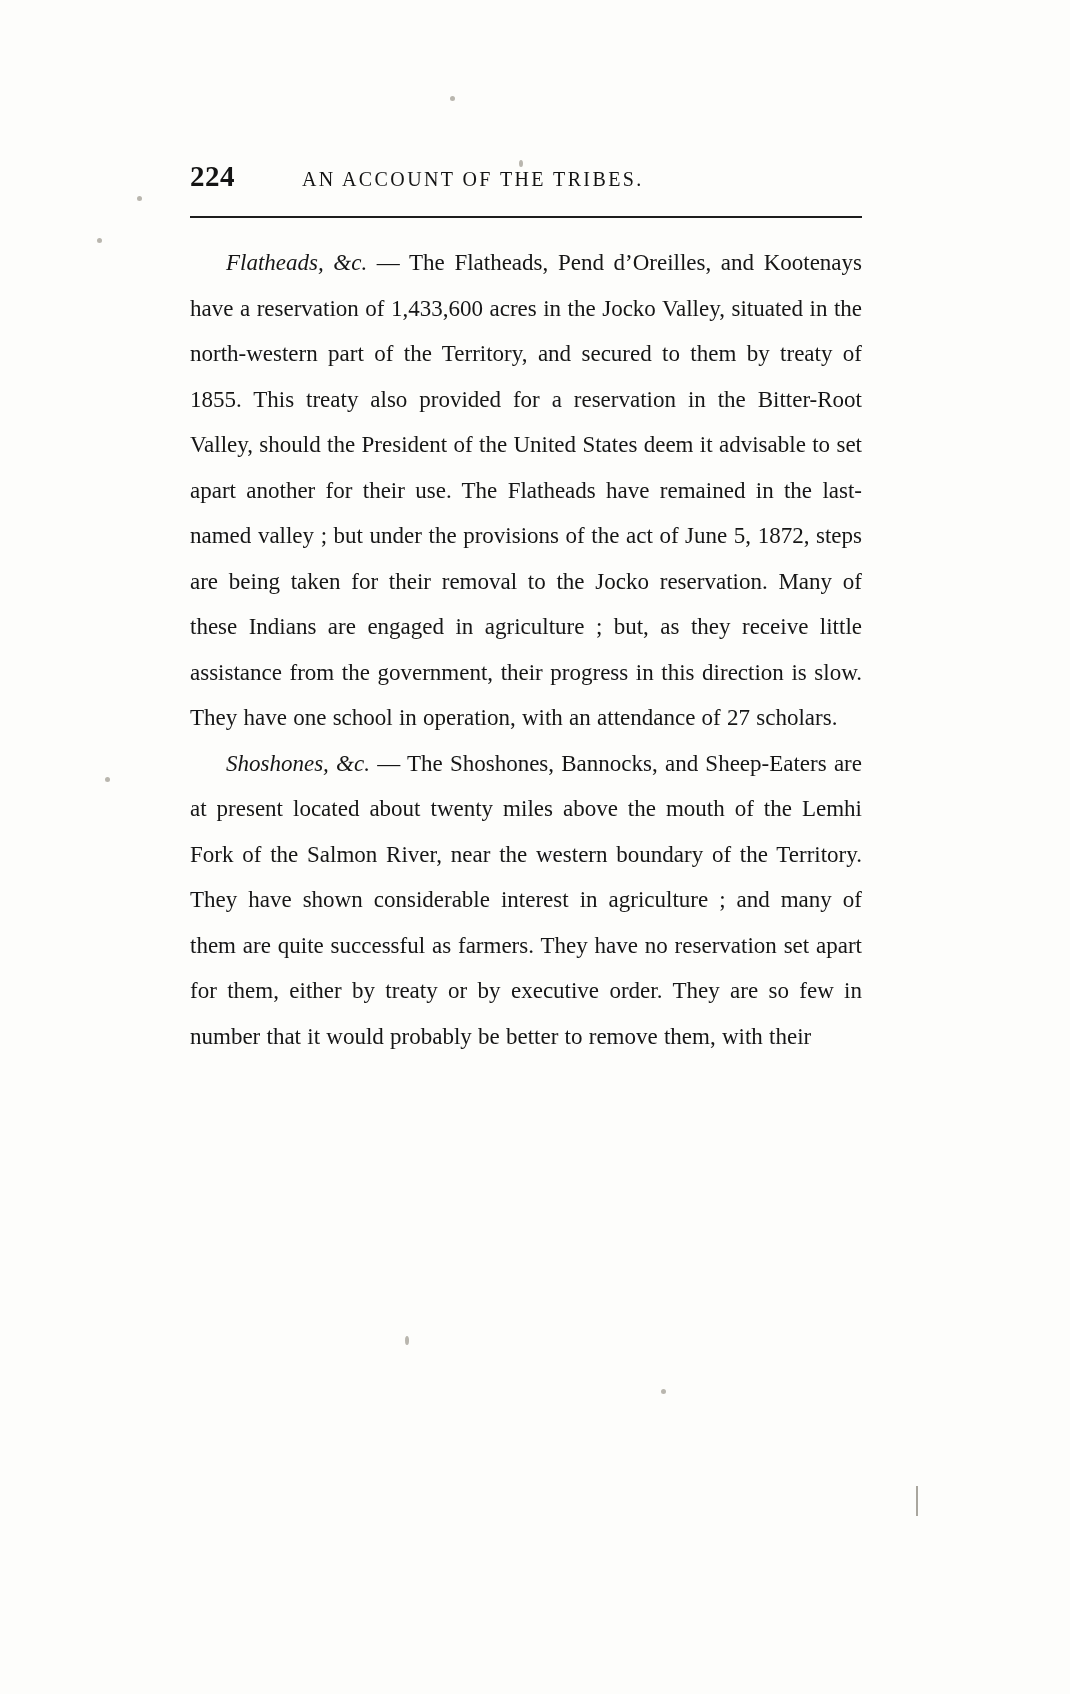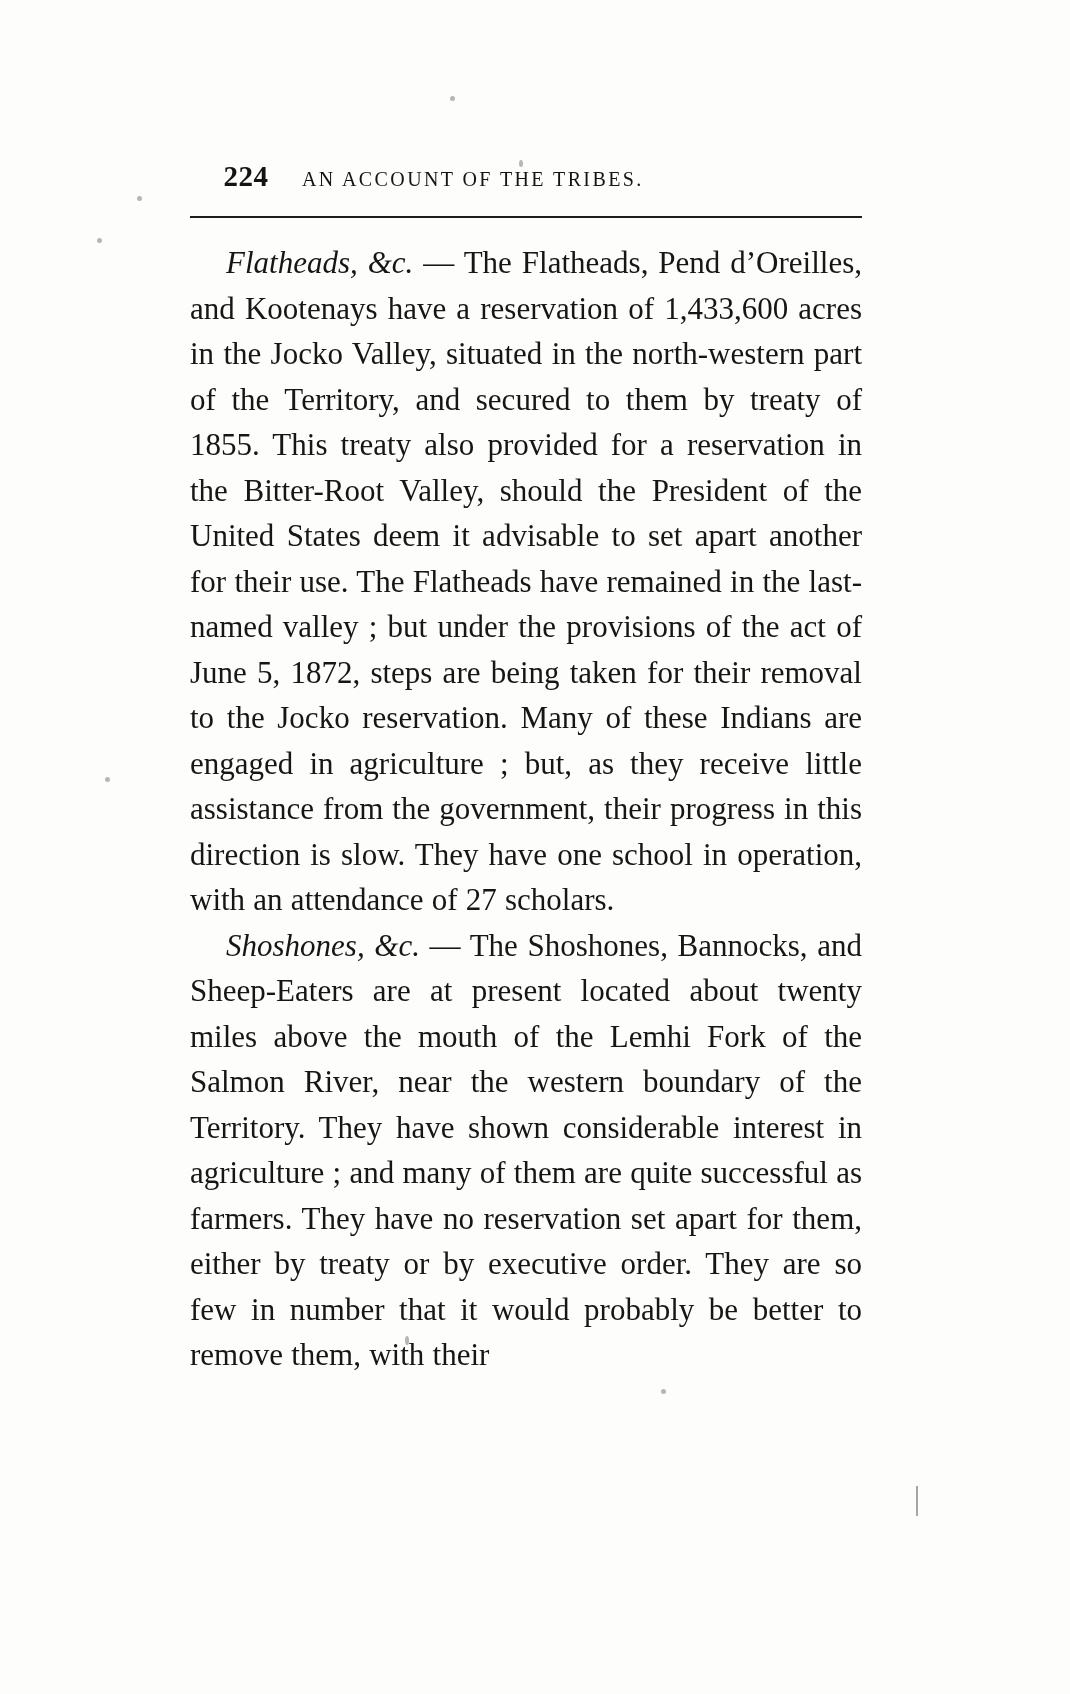--- a/index.html
+++ b/index.html
@@ -25,21 +25,20 @@
   .content {
     position: absolute;
     left: 190px;
     top: 160px;
     width: 672px;
   }
   .header-row {
     display: flex;
     align-items: baseline;
     height: 44px;
-    text-align: center;
   }
   .folio {
     font-size: 29px;
     font-weight: 700;
     letter-spacing: 0.5px;
     color: #141414;
     width: 112px;
   }
   .running-head {
     font-size: 20px;
@@ -49,21 +48,21 @@
     font-variant: small-caps;
     white-space: nowrap;
   }
   .rule {
     margin-top: 12px;
     border: none;
     border-top: 2.5px solid #1d1d1d;
     width: 672px;
   }
   p.body-par {
-    font-size: 31px;
+    font-size: 23px;
     line-height: 45.5px;
     text-align: justify;
     text-justify: inter-word;
     margin: 0;
     text-indent: 36px;
     color: #161616;
     word-spacing: 0.5px;
   }
   p.body-par:first-of-type {
     margin-top: 22px;

